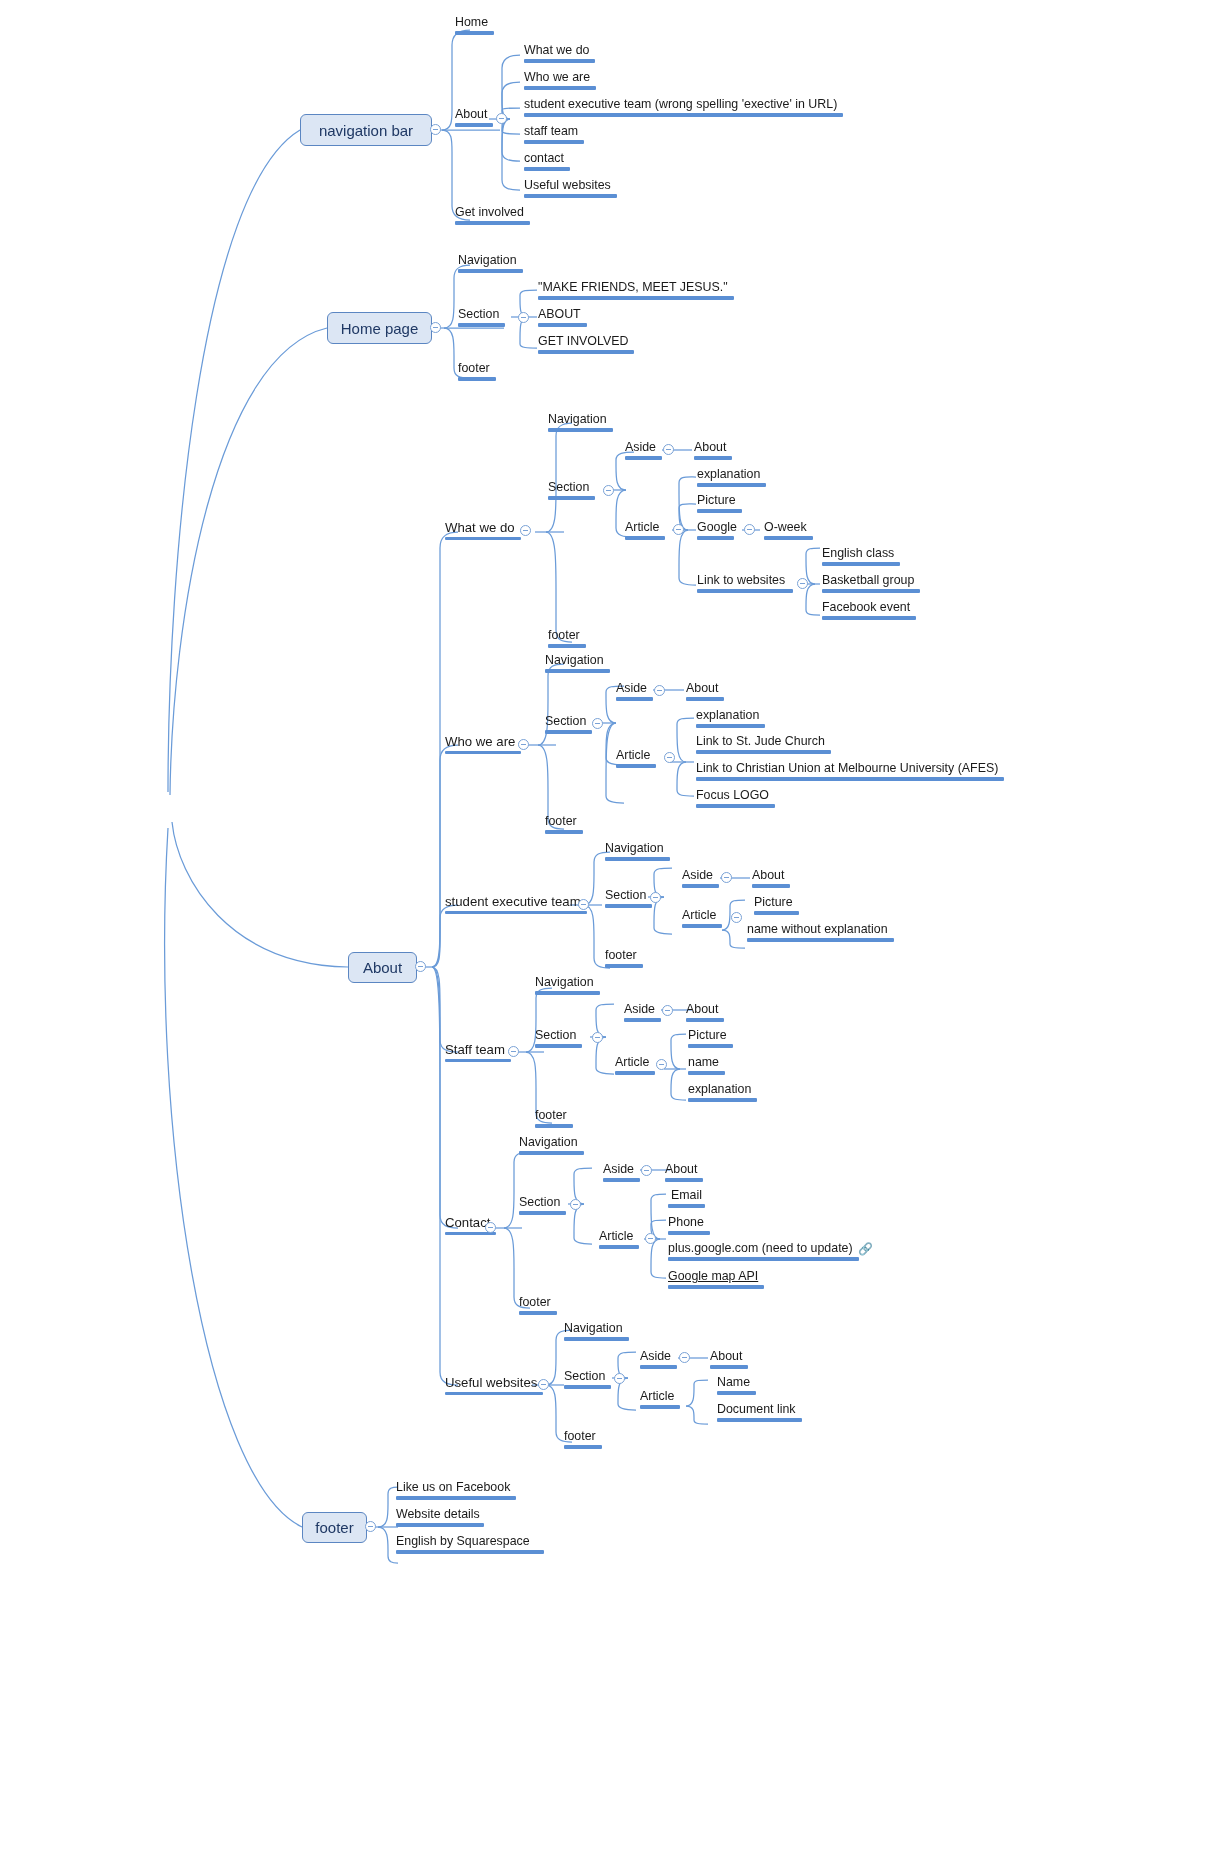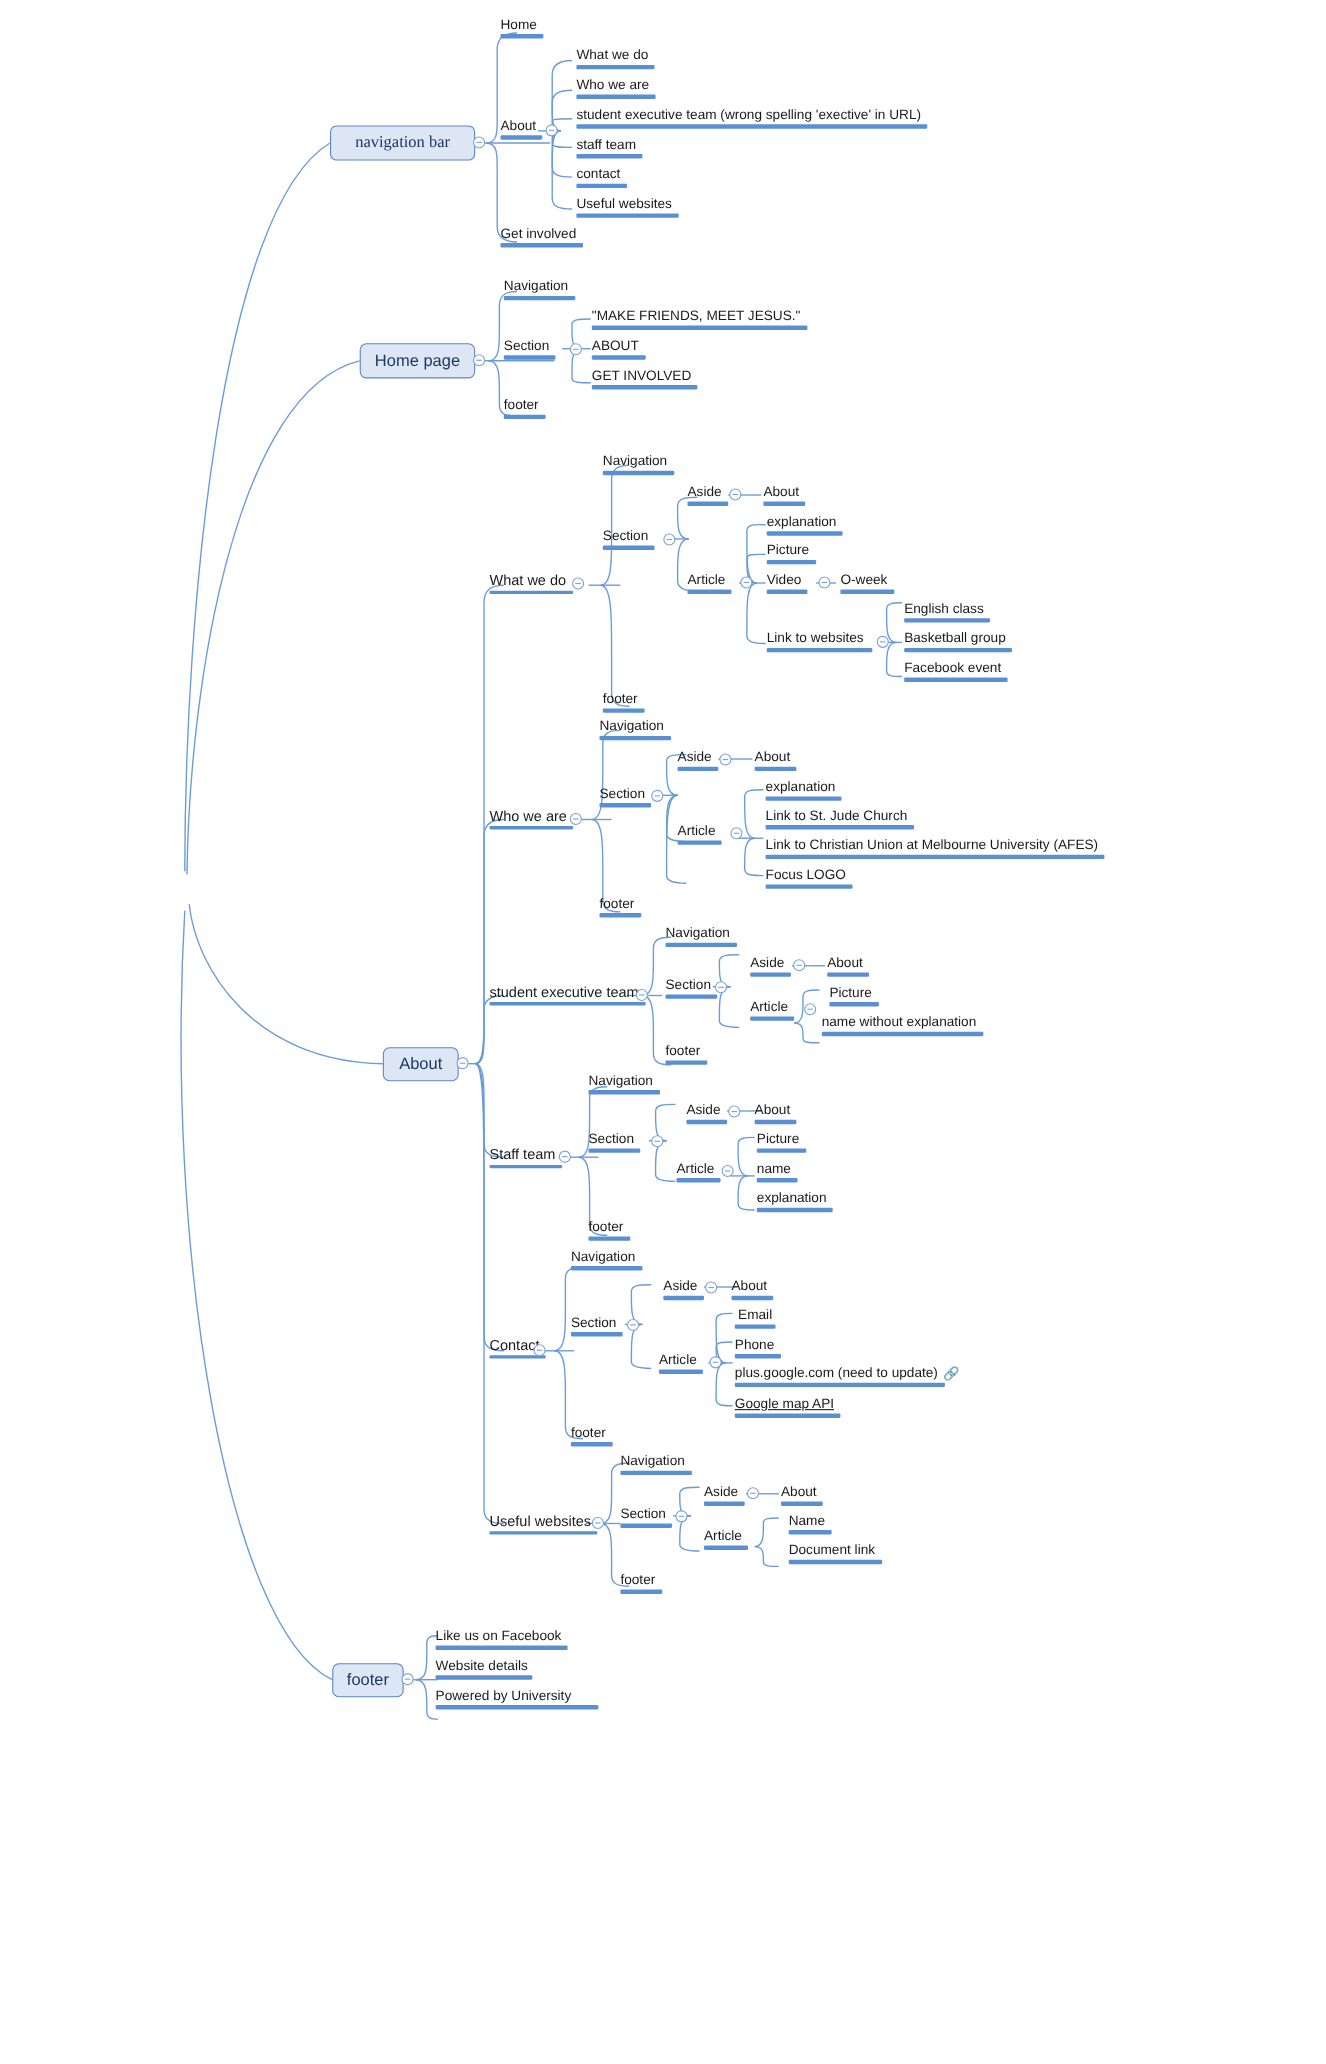--- a/index.html
+++ b/index.html
@@ -254,21 +254,21 @@
 
     <g fill="none" stroke="#6a9bd8" stroke-width="1.25">
       <path d="M367,1527 L378,1527"></path>
       <path d="M378,1527 C388,1527 388,1516 388,1504 L388,1494 C388,1488 392,1487 398,1487"></path>
       <path d="M378,1527 L398,1527"></path>
       <path d="M378,1527 C388,1527 388,1540 388,1550 L388,1556 C388,1562 392,1563 398,1563"></path>
     </g>
   </svg>
 
 
-  <div class="lvl1" style="left:300px;top:114px;width:132px;height:32px;font-family:Liberation Serif, serif;">navigation bar</div>
+  <div class="lvl1" style="left:300px;top:114px;width:132px;height:32px;">navigation bar</div>
   <div class="tog" style="left:430px;top:124px;"></div>
 
   <div class="node" style="left:453px;top:16px;">
     <span>Home</span>
     <span class="u" style="width: 39.0625px;"></span>
   </div>
 
   <div class="node" style="left:453px;top:108px;">
     <span>About</span>
     <span class="u" style="width: 38.3906px;"></span>
@@ -376,21 +376,21 @@
 
   <div class="node" style="left:695px;top:468px;">
     <span>explanation</span>
     <span class="u" style="width: 69.3906px;"></span>
   </div>
   <div class="node" style="left:695px;top:494px;">
     <span>Picture</span>
     <span class="u" style="width: 44.5781px;"></span>
   </div>
   <div class="node" style="left:695px;top:521px;">
-    <span>Video</span>
+    <span>Google</span>
     <span class="u" style="width: 37.4688px;"></span>
   </div>
   <div class="tog" style="left:744px;top:524px;"></div>
   <div class="node" style="left:762px;top:521px;">
     <span>O-week</span>
     <span class="u" style="width: 48.7031px;"></span>
   </div>
 
   <div class="node" style="left:695px;top:574px;">
     <span>Link to websites</span>
@@ -662,17 +662,17 @@
 
   <div class="node" style="left:394px;top:1481px;">
     <span>Like us on Facebook</span>
     <span class="u" style="width: 120.344px;"></span>
   </div>
   <div class="node" style="left:394px;top:1508px;">
     <span>Website details</span>
     <span class="u" style="width: 87.9688px;"></span>
   </div>
   <div class="node" style="left:394px;top:1535px;">
-    <span>Powered by University</span>
+    <span>English by Squarespace</span>
     <span class="u" style="width: 147.906px;"></span>
   </div>
 
 </div>
 
 </body></html>

